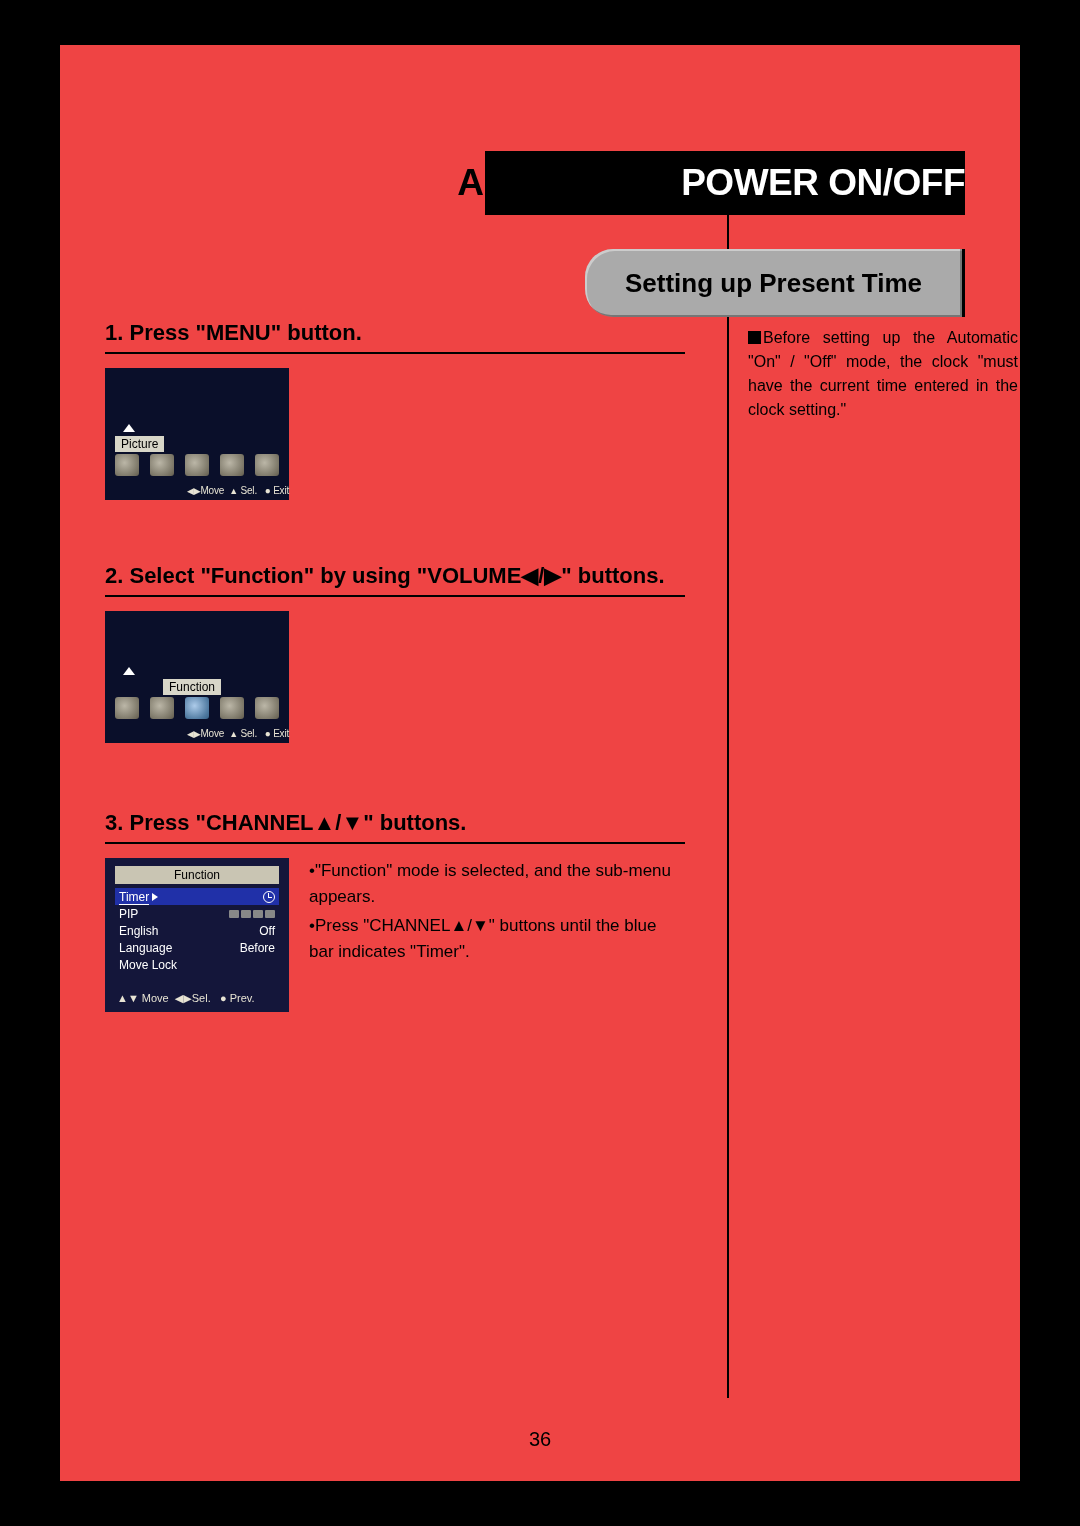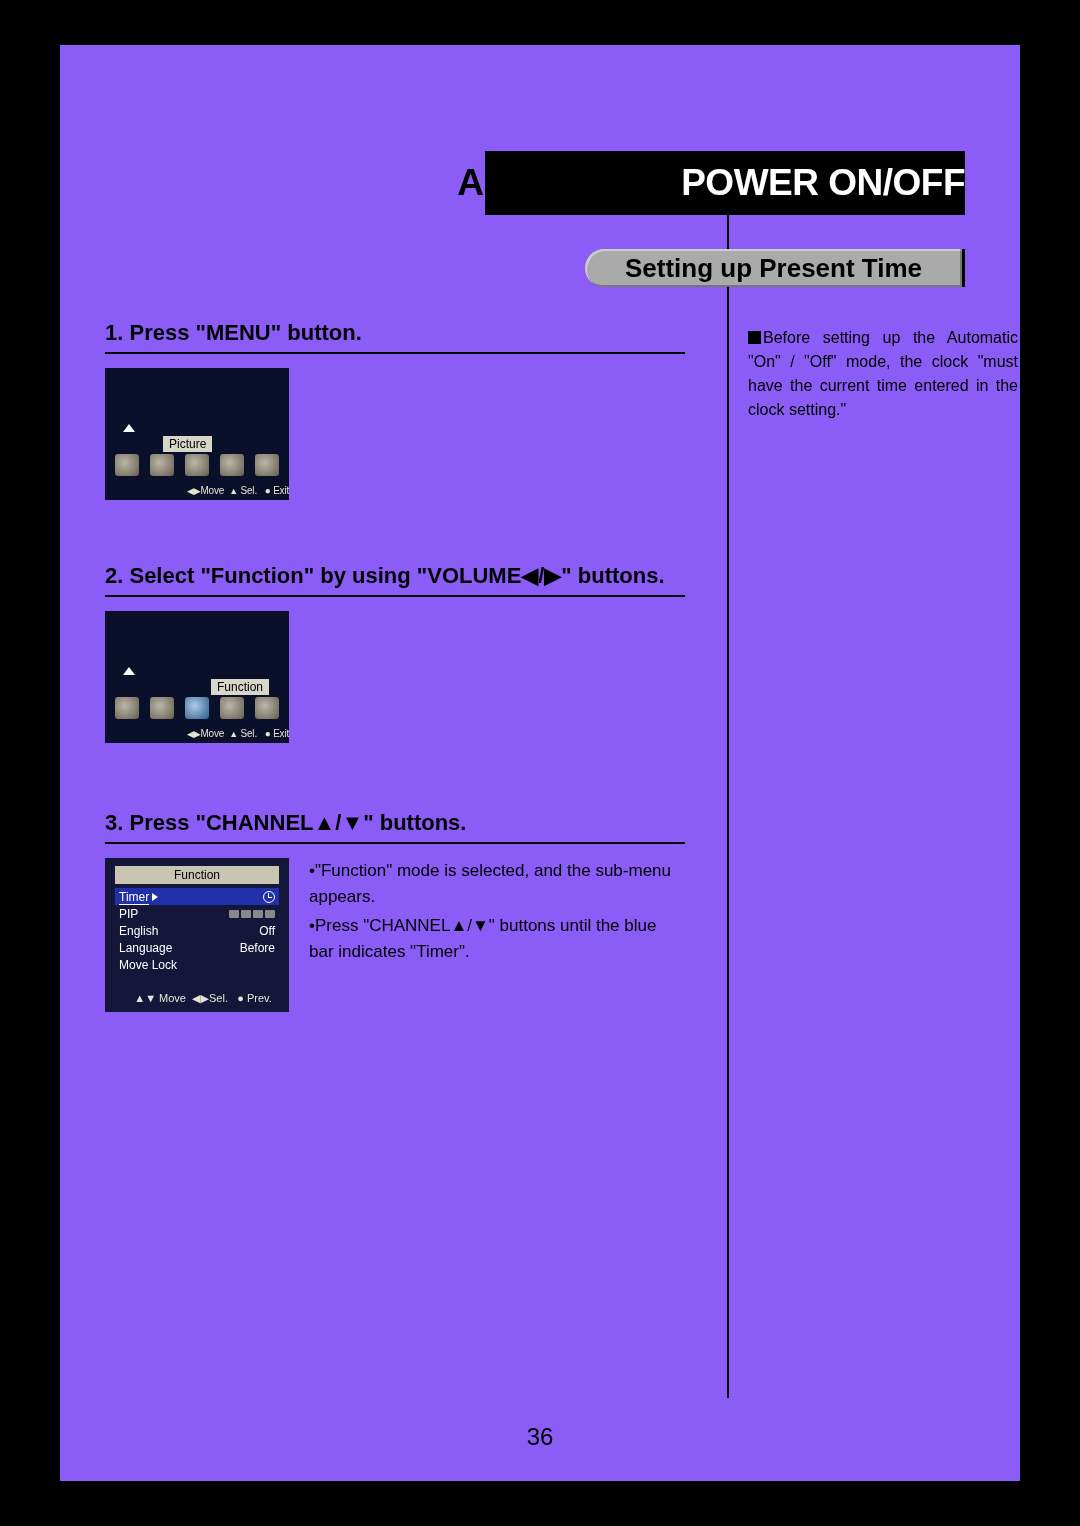--- a/index.html
+++ b/index.html
@@ -9,21 +9,21 @@
     background: #000;
     font-family: Arial, Helvetica, sans-serif;
     position: relative;
   }
   .page {
     position: absolute;
     left: 60px;
     top: 45px;
     width: 960px;
     height: 1436px;
-    background: #8b5cf6;
+    background: #ef4444;
     padding: 60px 55px 59px 45px;
   }
   .vert-line {
     position: absolute;
     left: 667px;
     top: 106px;
     width: 2px;
     height: 1247px;
     background: #000;
   }
@@ -56,21 +56,21 @@
     white-space: nowrap;
   }
   .hdr-auto { color: #000; }
   .hdr-power { color: #fff; }
 
   
   .sec-tab {
     position: absolute;
     top: 204px;
     right: 55px;
-    height: 38px;
+    height: 68px;
     width: 380px;
     background: #aaa;
     border-radius: 28px 0 0 28px;
     border-right: 3px solid #000;
     display: flex;
     align-items: center;
     justify-content: center;
     box-shadow: inset -2px -2px 0 rgba(0,0,0,0.3), inset 2px 2px 0 rgba(255,255,255,0.4);
   }
   .sec-tab span {
@@ -130,21 +130,20 @@
   }
   .tv .label-row {
     position: absolute;
     left: 10px;
     top: 68px;
     background: #d8d6c8;
     color: #000;
     padding: 1px 6px;
     font-size: 12px;
     min-width: 48px;
-    margin-left: 48px;
   }
   .tv .label-row.sel {
     left: 58px;
     min-width: 54px;
     text-align: center;
   }
   .tv .icons {
     position: absolute;
     left: 10px;
     right: 10px;
@@ -234,21 +233,20 @@
     position:absolute;
     left:4px; top:5px;
     width:4px; height:1.3px; background:#fff;
   }
   .tv2 .hint2 {
     position: absolute;
     left: 12px; right: 0;
     bottom: 7px;
     font-size: 11px;
     color: #e8e4d4;
-    text-align: center;
   }
   .tri-r {
     display:inline-block;
     width:0;height:0;
     border-top:4px solid transparent;
     border-bottom:4px solid transparent;
     border-left:6px solid #fff;
     margin-left:3px;
     vertical-align: middle;
   }
@@ -273,21 +271,21 @@
     vertical-align: -1px;
   }
 
   
   .pagenum {
     position: absolute;
     bottom: 30px;
     width: 100%;
     left: 0;
     text-align: center;
-    font-size: 24px;
+    font-size: 20px;
     color: #000;
   }
 </style>
 </head>
 <body>
 
 <div class="page">
   <div class="vert-line"></div>
 
   <div class="hdr">

